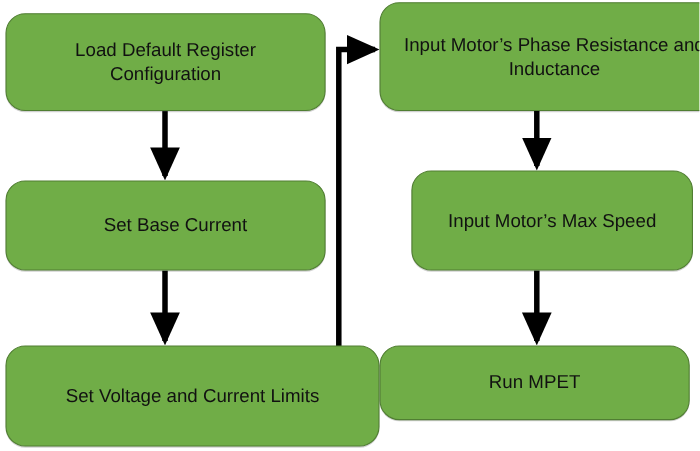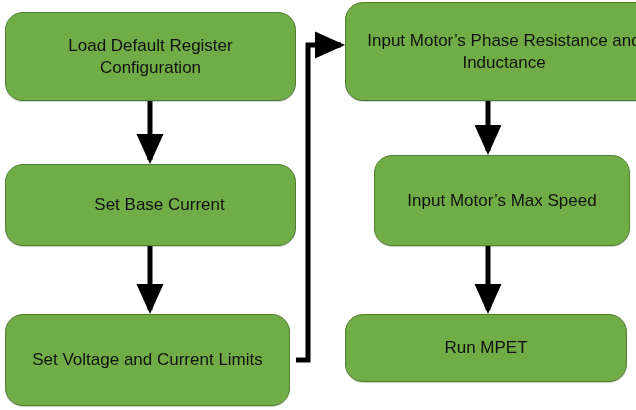--- a/index.html
+++ b/index.html
@@ -39,21 +39,21 @@
     position: absolute;
     left: 0;
     top: 0;
     width: 636px;
     height: 410px;
     pointer-events: none;
   }
   
   #n-load   { left: 5px;   top: 12px;  width: 291px; height: 89px; }
   #n-base   { left: 5px;   top: 164px; width: 291px; height: 82px; padding-left: 28px; }
-  #n-limits { left: 5px;   top: 314px; width: 285px; height: 92px; }
+  #n-limits { left: 5px;   top: 314px; width: 340px; height: 92px; }
   #n-phase  { left: 345px; top: 2px;   width: 318px; height: 99px; justify-content: center; }
   #n-speed  { left: 345px; top: 155px; width: 256px; height: 91px; margin-left: 29px; }
   #n-mpet   { left: 345px; top: 314px; width: 282px; height: 68px; }
 </style>
 </head>
 <body>
 
 <div id="canvas">
 
   <svg class="connectors" viewBox="0 0 636 410" xmlns="http://www.w3.org/2000/svg">

